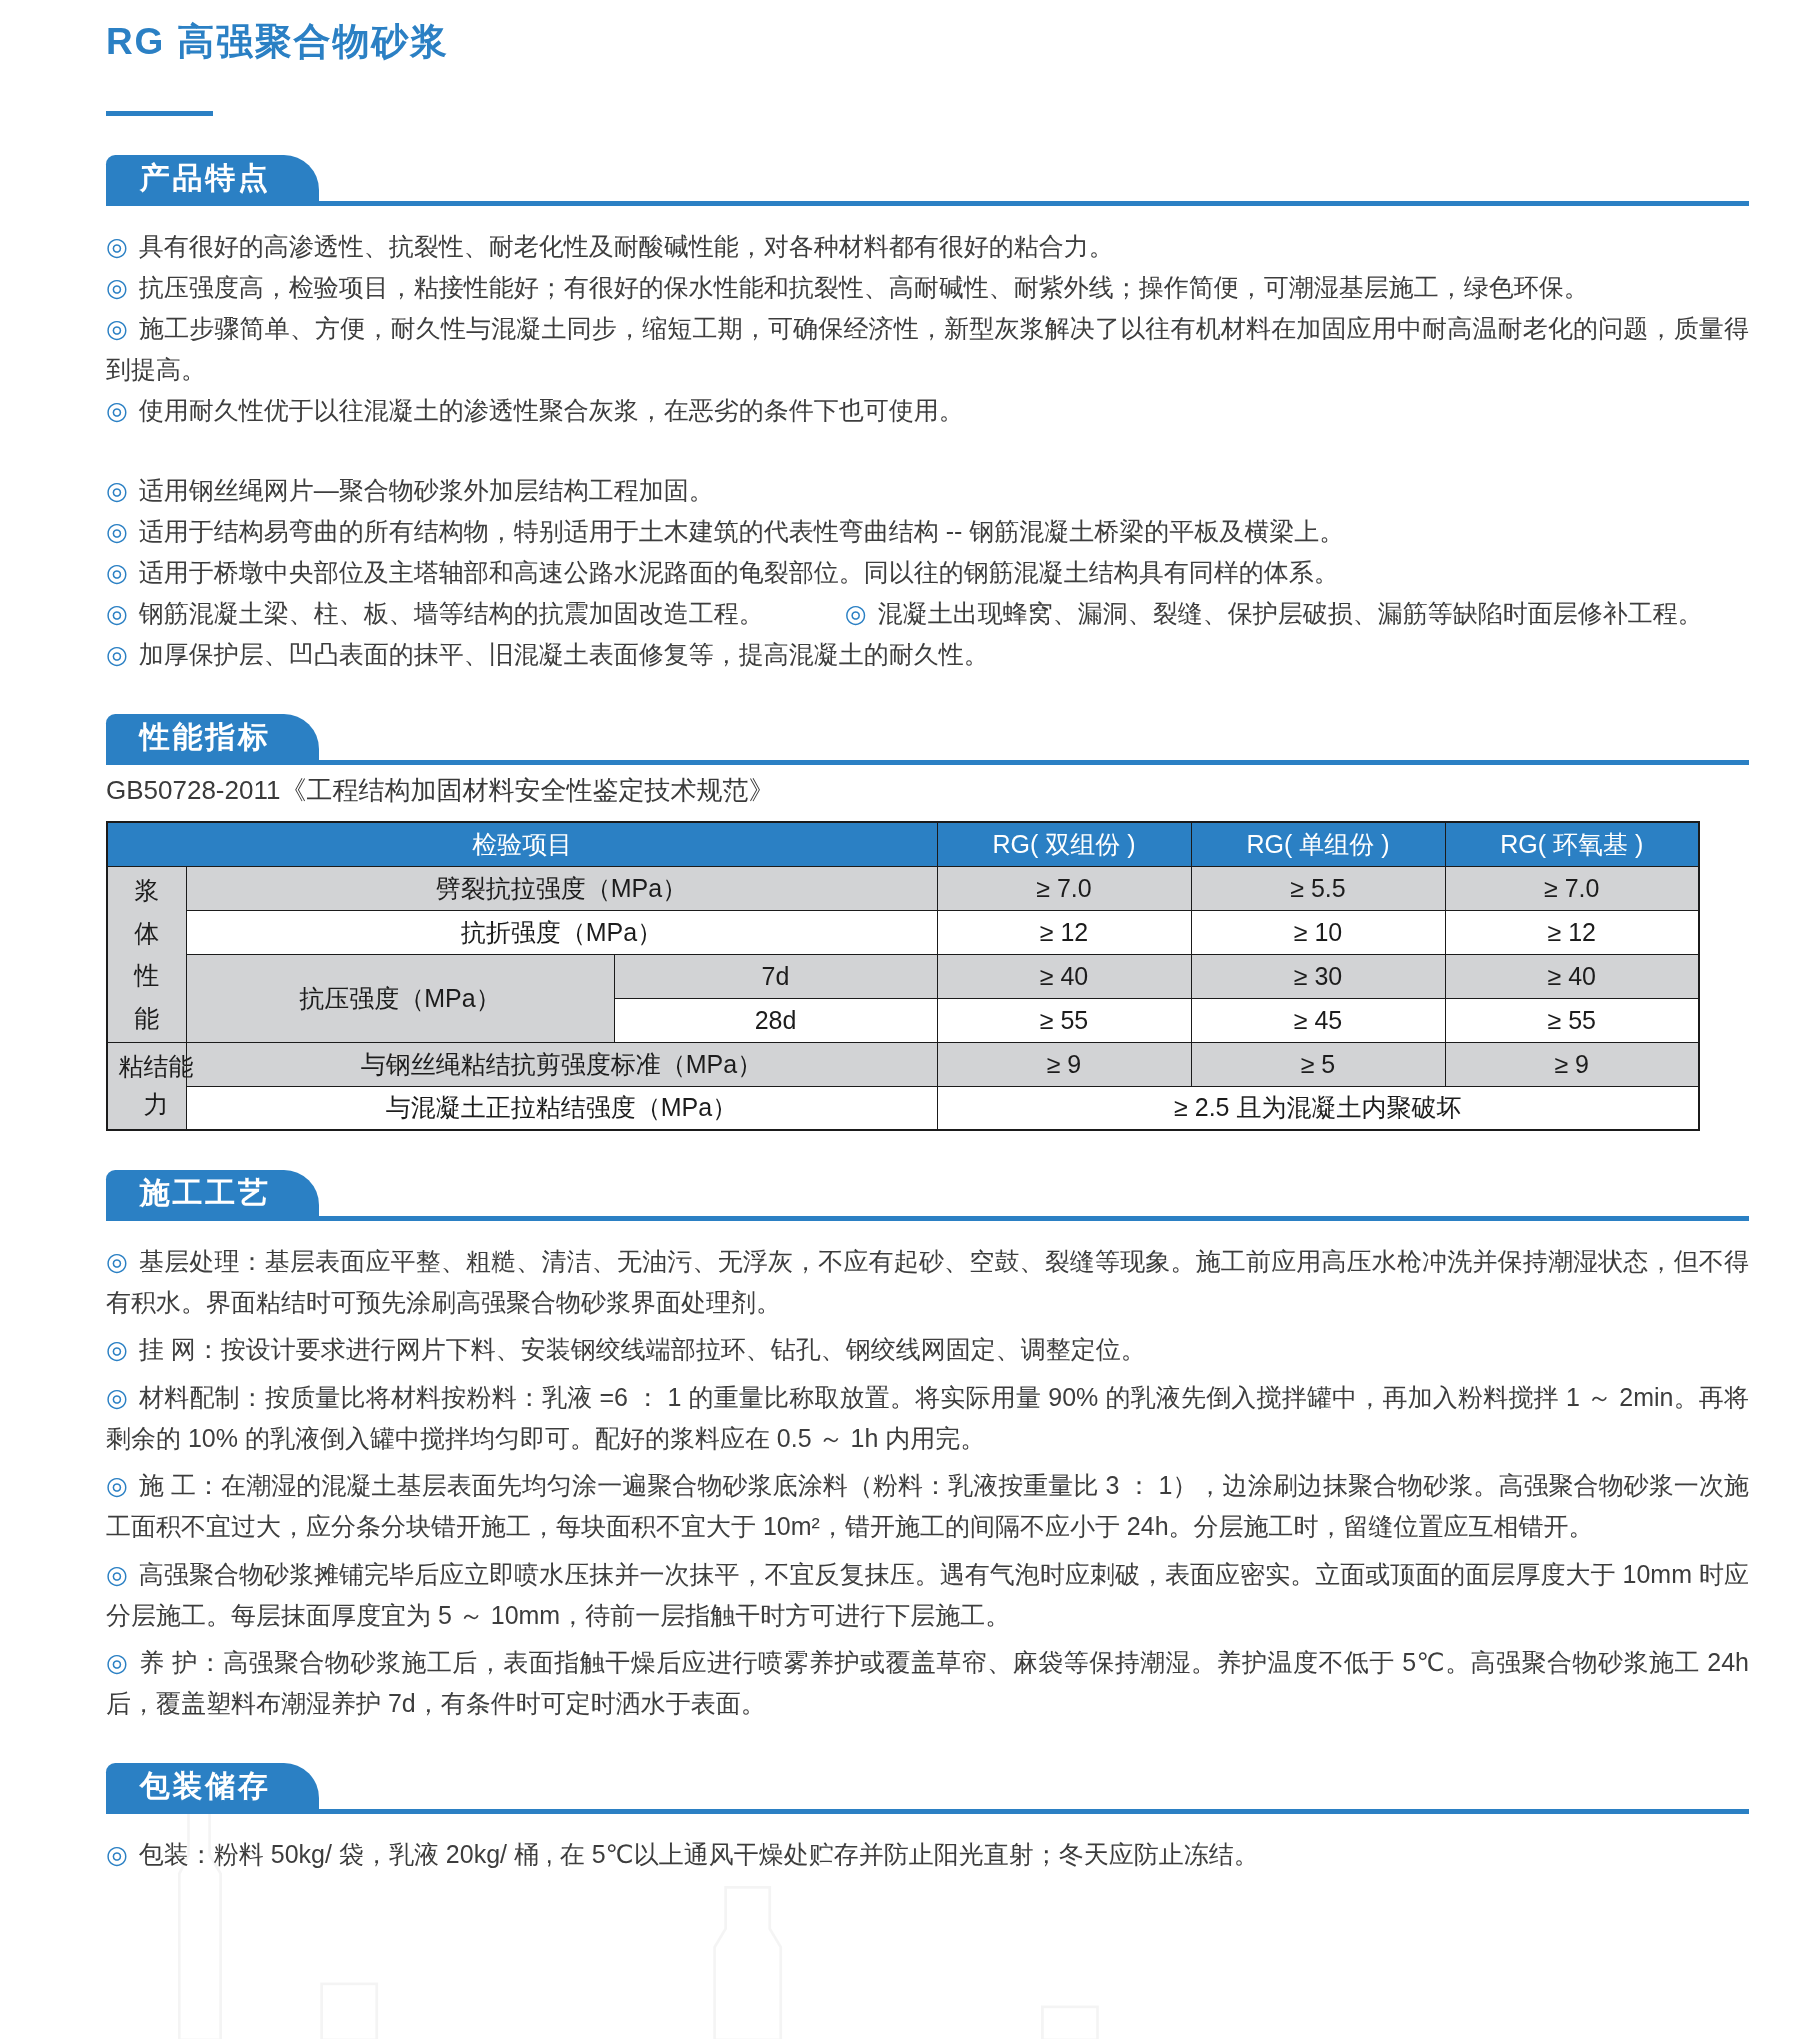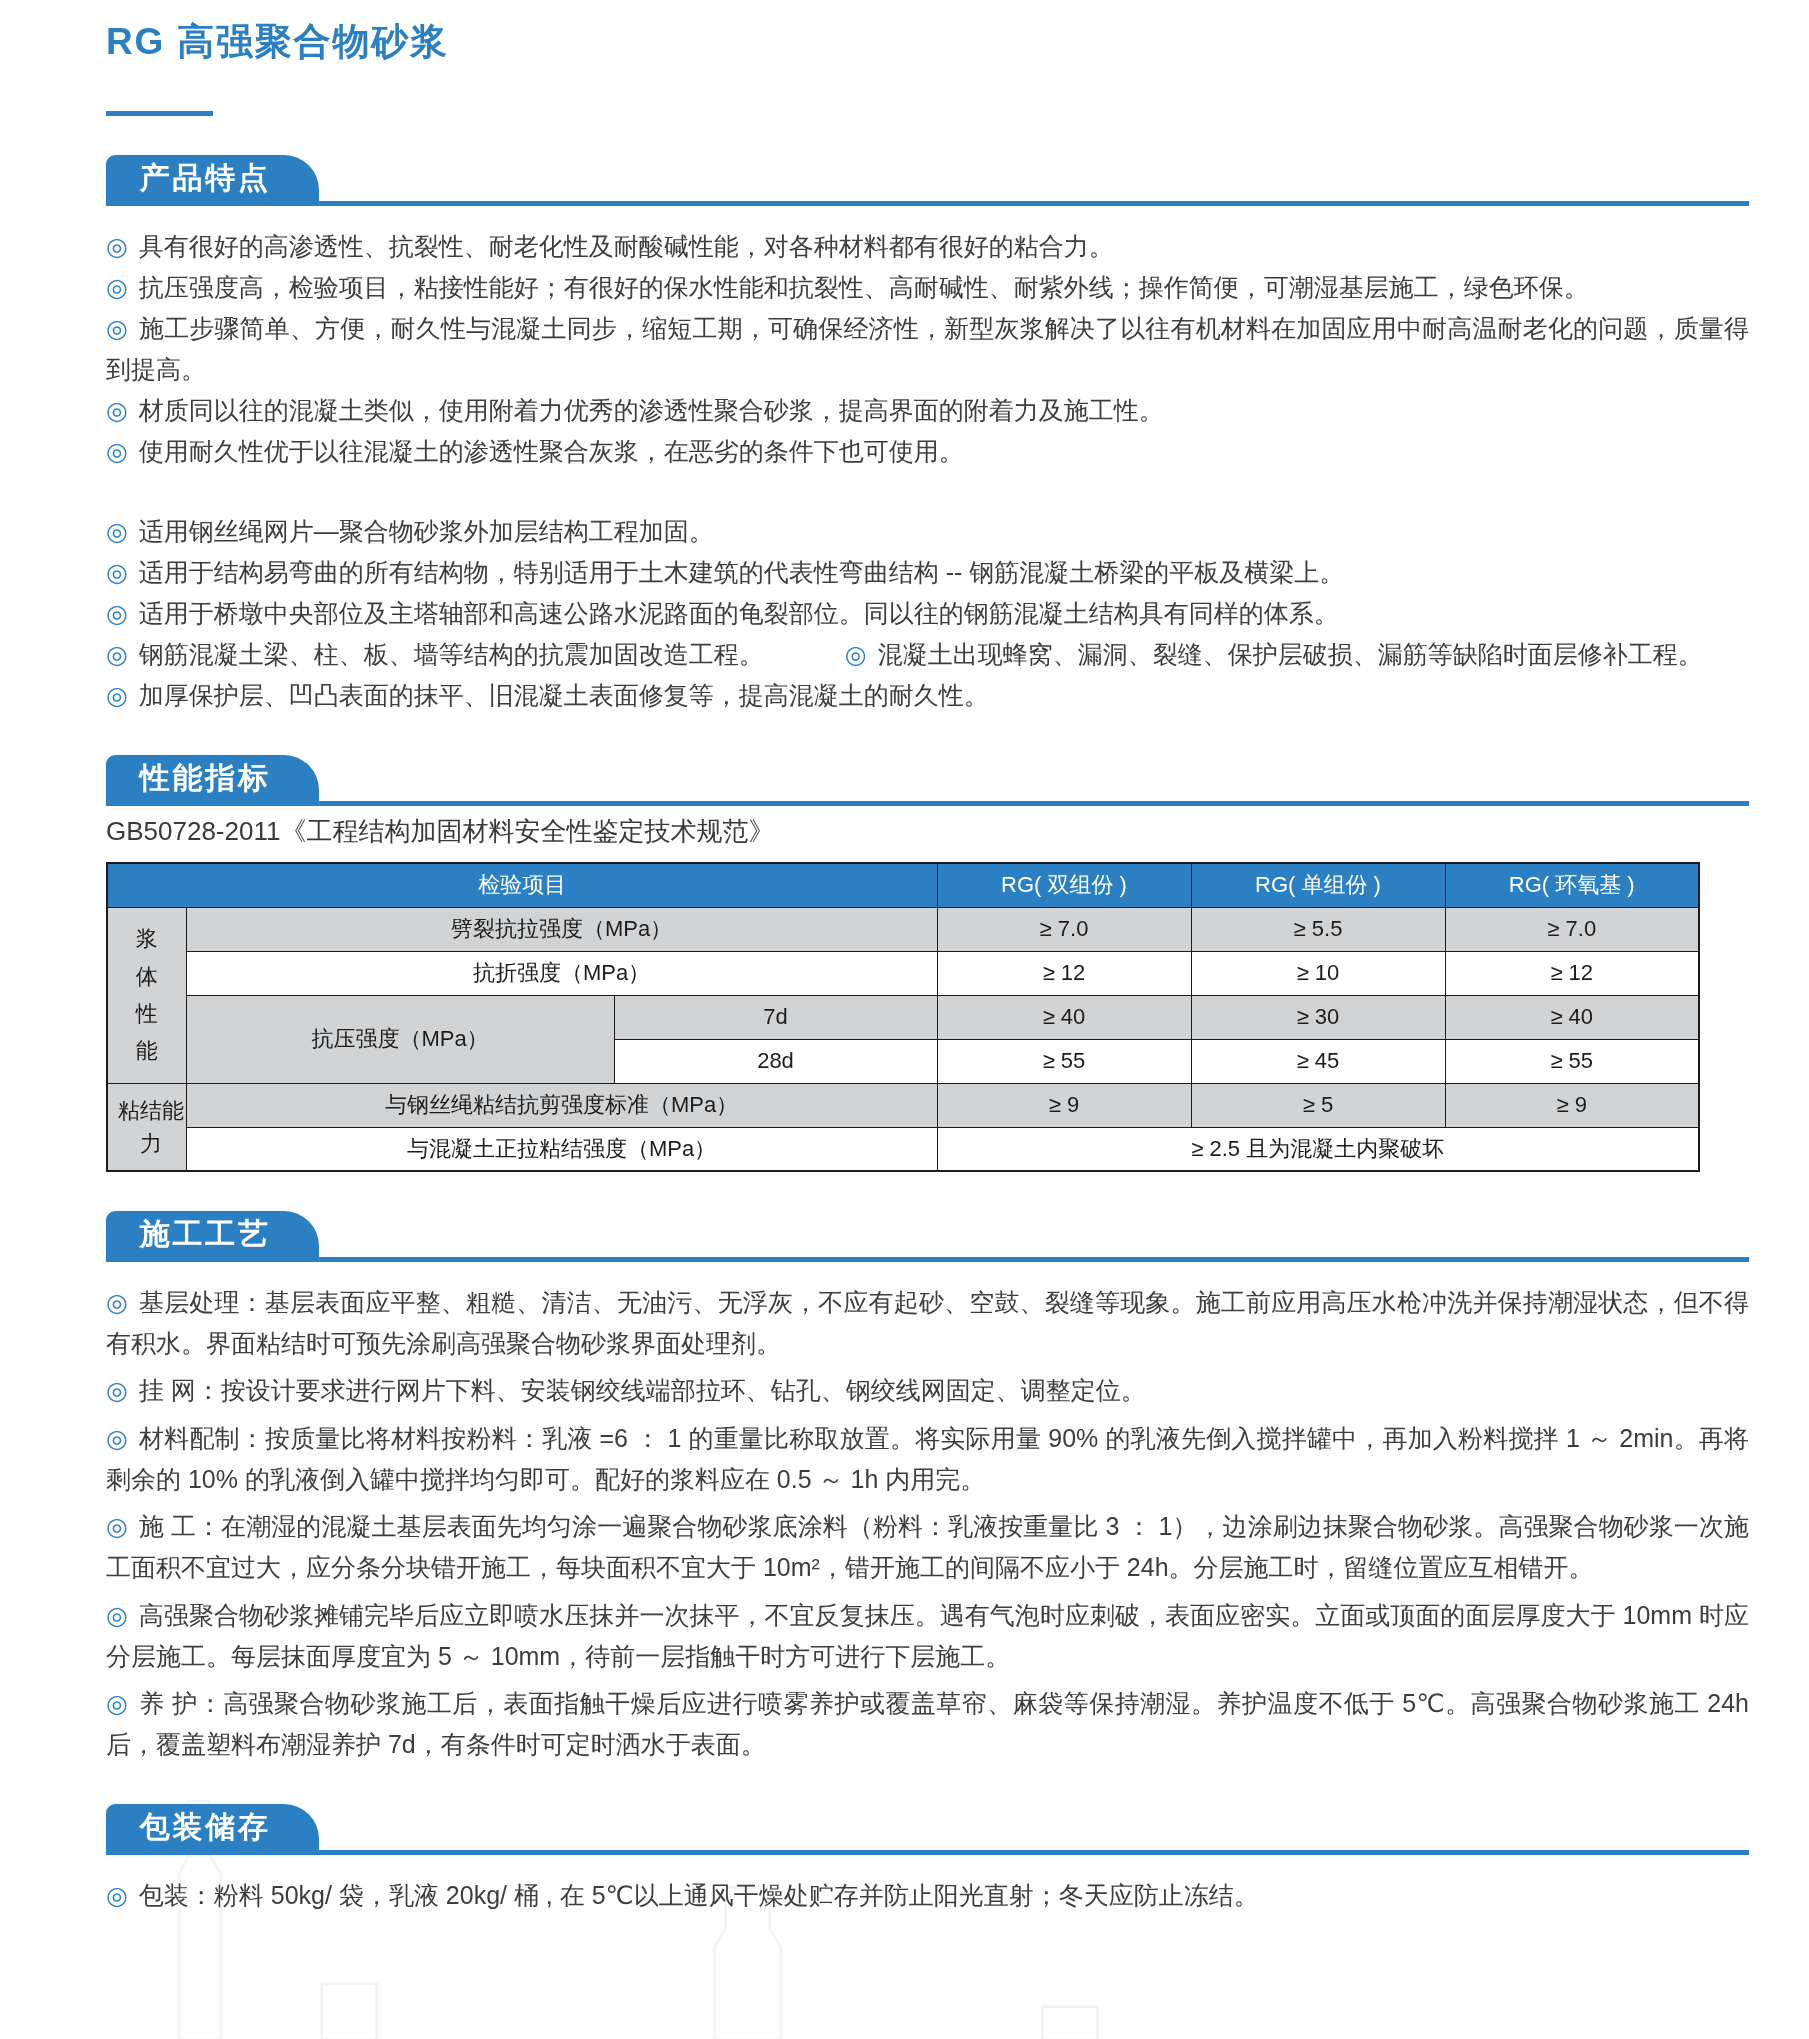--- a/index.html
+++ b/index.html
@@ -49,21 +49,21 @@
   .b-icon{color:var(--blue);margin-right:11px;font-size:25px;}
   .b-gap{display:inline-block;width:81px;}
 
   
   .caption{
     margin-top:8px;text-align:left;font-size:26px;color:#3a3a3a;
     width:1593px;
   }
   table.perf{
     border-collapse:collapse;table-layout:fixed;width:1593px;margin-top:13px;
-    font-size:22px;color:var(--table-ink);
+    font-size:25px;color:var(--table-ink);
     border:2.8px solid var(--border);
   }
   table.perf th,table.perf td{
     border:1.8px solid var(--border);text-align:center;vertical-align:middle;
     height:44px;padding:1.8px 5.5px;font-weight:normal;
   }
   table.perf thead th{background:var(--blue);color:#ffffff;}
   tr.gray td{background:var(--row-gray);}
   .v-text{display:inline-block;width:1.25em;word-break:break-all;line-height:1.7;text-align:center;}
   .v-text.wide{width:3.4em;line-height:1.5;}
@@ -90,21 +90,20 @@
   <div class="title-underline"></div>
 
   <div class="section">
     <div class="section-bar">
       <span class="badge">产品特点</span>
     </div>
     <div class="bullets">
       <p class="bullet"><span class="b-icon">◎</span><span>具有很好的高渗透性、抗裂性、耐老化性及耐酸碱性能，对各种材料都有很好的粘合力。</span></p>
       <p class="bullet"><span class="b-icon">◎</span><span>抗压强度高，检验项目，粘接性能好；有很好的保水性能和抗裂性、高耐碱性、耐紫外线；操作简便，可潮湿基层施工，绿色环保。</span></p>
       <p class="bullet"><span class="b-icon">◎</span><span>施工步骤简单、方便，耐久性与混凝土同步，缩短工期，可确保经济性，新型灰浆解决了以往有机材料在加固应用中耐高温耐老化的问题，质量得到提高。</span></p>
-      <p class="bullet"><span class="b-icon">◎</span><span>材质同以往的混凝土类似，使用附着力优秀的渗透性聚合砂浆，提高界面的附着力及施工性。</span></p>
       <p class="bullet"><span class="b-icon">◎</span><span>使用耐久性优于以往混凝土的渗透性聚合灰浆，在恶劣的条件下也可使用。</span></p>
     </div>
   </div>
 
   <div class="section">
     <div class="bullets">
       <p class="bullet"><span class="b-icon">◎</span><span>适用钢丝绳网片—聚合物砂浆外加层结构工程加固。</span></p>
       <p class="bullet"><span class="b-icon">◎</span><span>适用于结构易弯曲的所有结构物，特别适用于土木建筑的代表性弯曲结构 -- 钢筋混凝土桥梁的平板及横梁上。</span></p>
       <p class="bullet"><span class="b-icon">◎</span><span>适用于桥墩中央部位及主塔轴部和高速公路水泥路面的龟裂部位。同以往的钢筋混凝土结构具有同样的体系。</span></p>
       <p class="bullet"><span class="b-icon">◎</span><span>钢筋混凝土梁、柱、板、墙等结构的抗震加固改造工程。</span><span class="b-gap"></span><span class="b-icon">◎</span><span>混凝土出现蜂窝、漏洞、裂缝、保护层破损、漏筋等缺陷时面层修补工程。</span></p>

